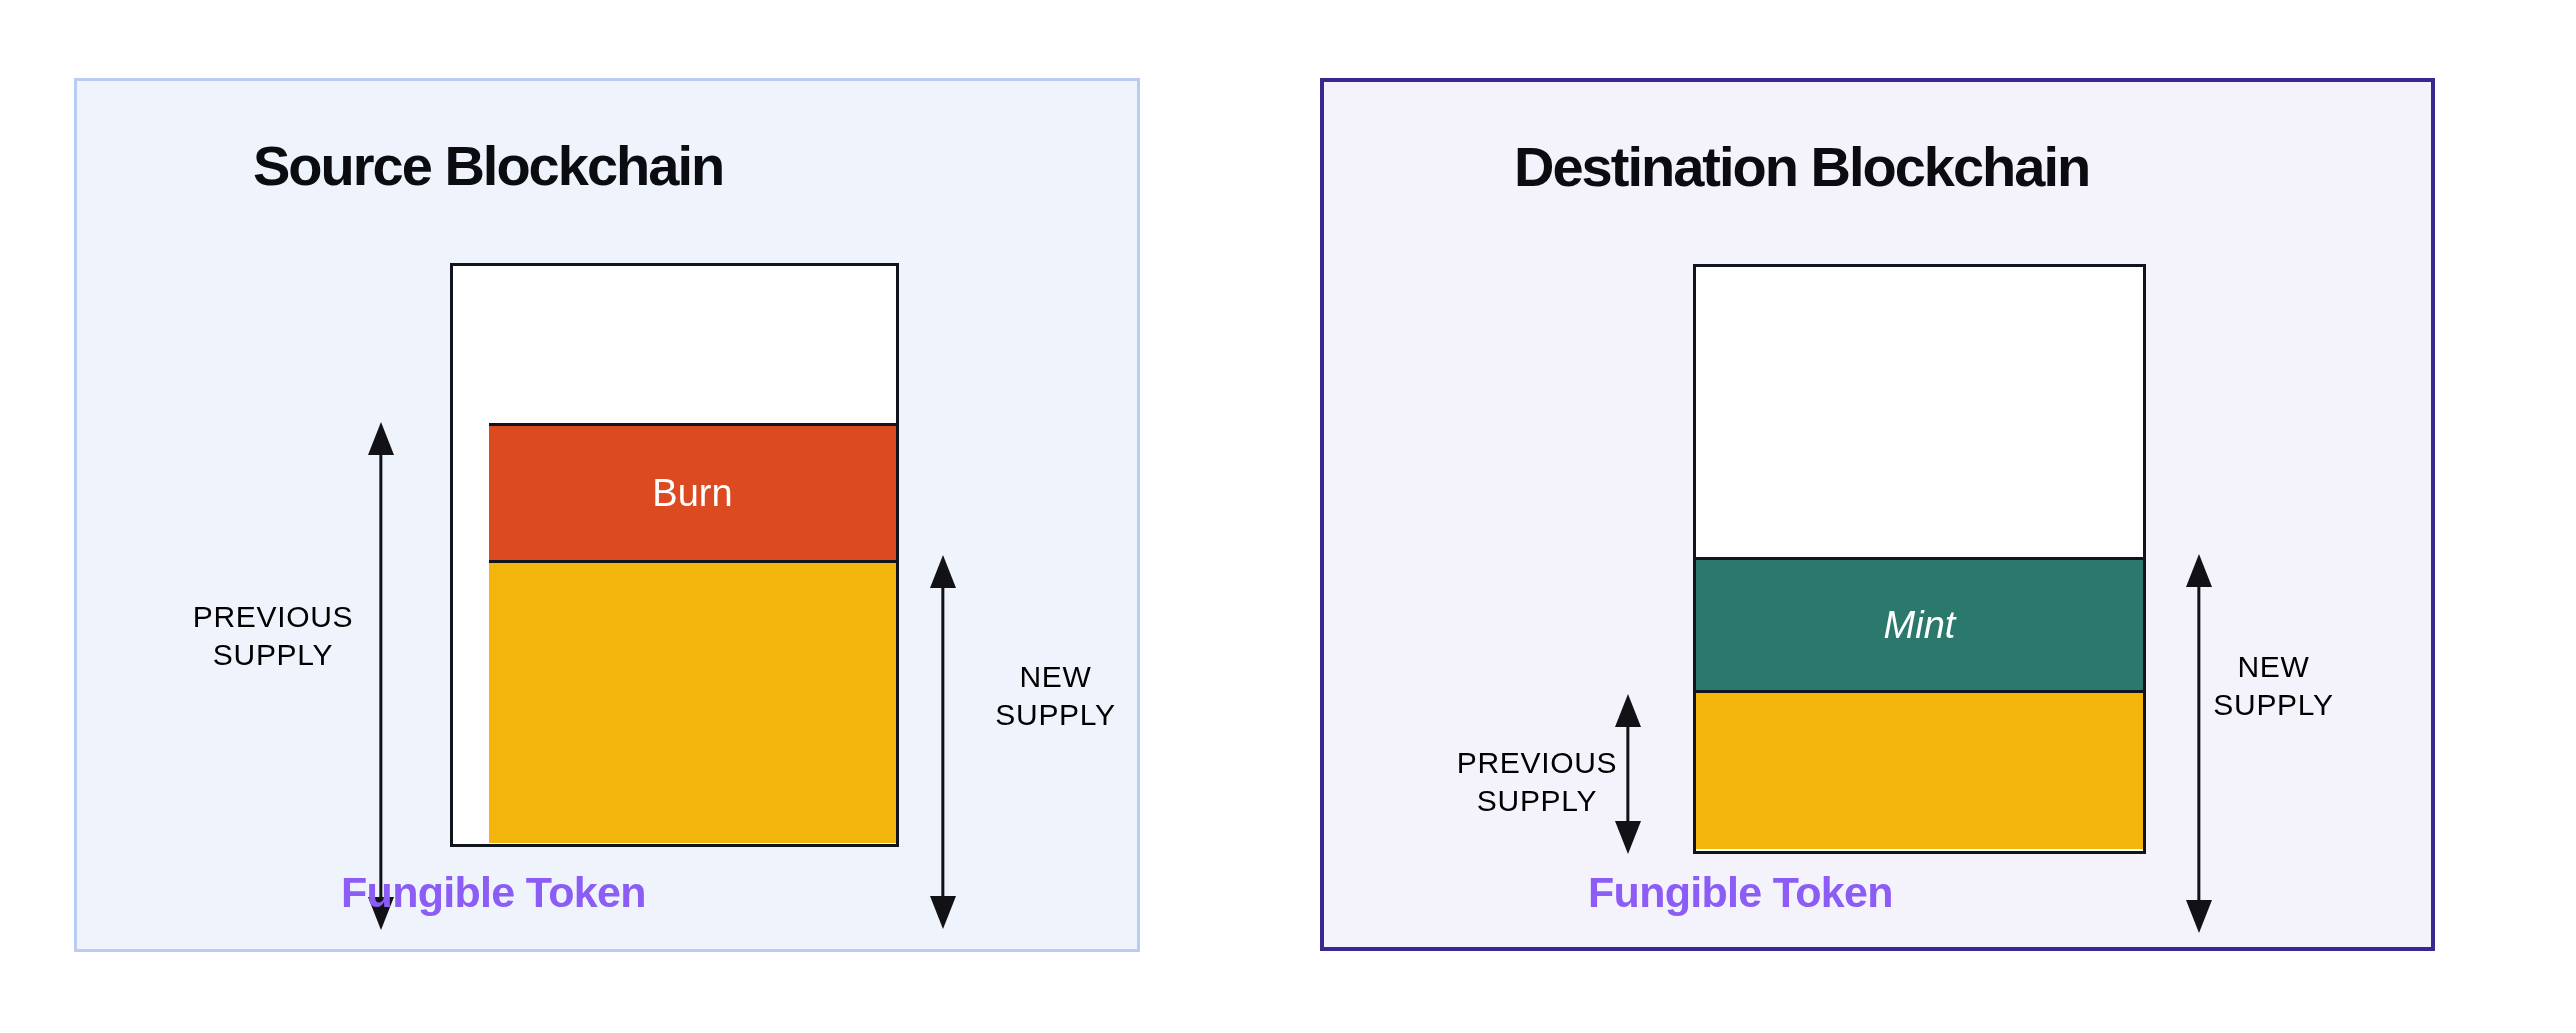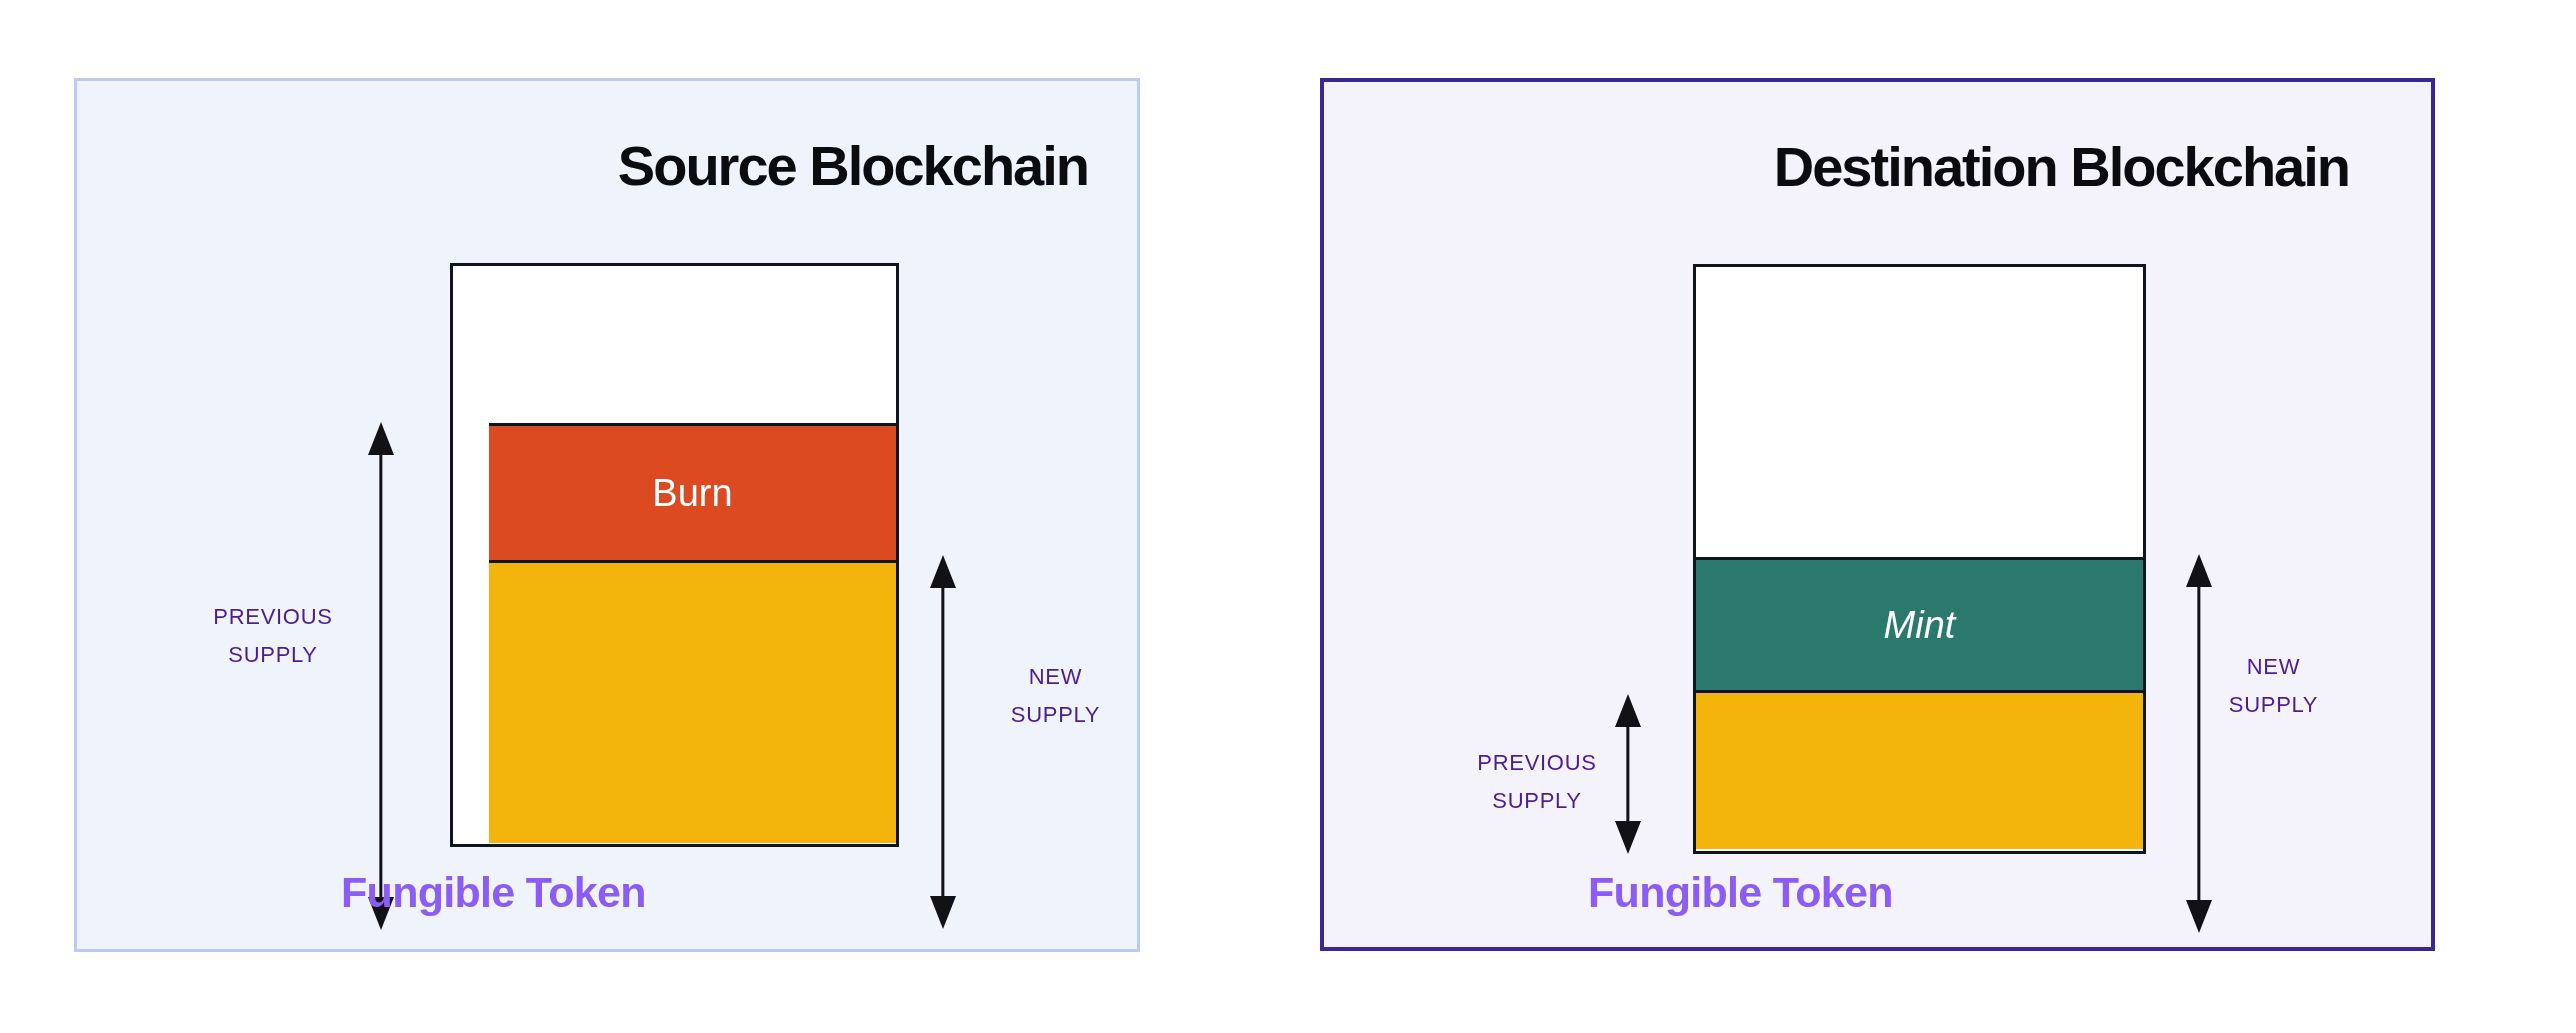--- a/index.html
+++ b/index.html
@@ -8,21 +8,21 @@
     width:2576px;height:1033px;
     background:#ffffff;
     font-family:"Liberation Sans", sans-serif;
     overflow:hidden;
   }
   .panel{position:absolute;top:78px;box-sizing:border-box;}
   .panel.p0{left:74px;width:1066px;height:874px;border:3.9px solid #BACBF4;background:#EFF3FC;}
   .panel.p1{left:1320px;width:1115px;height:873px;border:4.6px solid #3C2690;background:#F4F2FB;}
 
   .panel-title{
-    position:absolute;text-align:right;
+    position:absolute;text-align:left;
     font-size:56px;line-height:63px;font-weight:700;
     letter-spacing:-2px;color:#0B0C10;white-space:nowrap;
   }
   .p0 .panel-title{left:176px;top:53px;width:835px;}
   .p1 .panel-title{left:190px;top:53px;width:835px;}
 
   .bar{
     position:absolute;box-sizing:border-box;
     border:3.3px solid #10141D;background:#ffffff;
     display:flex;flex-direction:column;
@@ -43,22 +43,22 @@
   .caption{
     position:absolute;text-align:left;white-space:nowrap;
     font-size:43px;line-height:50px;font-weight:700;
     letter-spacing:-0.7px;color:#8b5cf6;
   }
   .p0 .caption{left:264px;top:786px;width:665px;}
   .p1 .caption{left:264px;top:785px;width:665px;}
 
   .supply-label{
     position:absolute;text-align:center;
-    font-size:22px;line-height:38px;font-weight:400;
-    letter-spacing:0.7px;color:#4c1d95;white-space:nowrap;
+    font-size:30px;line-height:38px;font-weight:400;
+    letter-spacing:0.7px;color:#000000;white-space:nowrap;
   }
   .p0 .prev-label{left:36px;top:517px;width:320px;}
   .p0 .new-label{left:897px;top:577px;width:163px;}
   .p1 .prev-label{left:53px;top:662px;width:320px;}
   .p1 .new-label{left:868px;top:566px;width:163px;}
 
   .varrow{position:absolute;width:29px;}
   .p0 .prev-arrow{left:289px;top:341px;height:508px;}
   .p0 .new-arrow{left:851px;top:474px;height:374px;}
   .p1 .prev-arrow{left:289px;top:612px;height:160px;}

